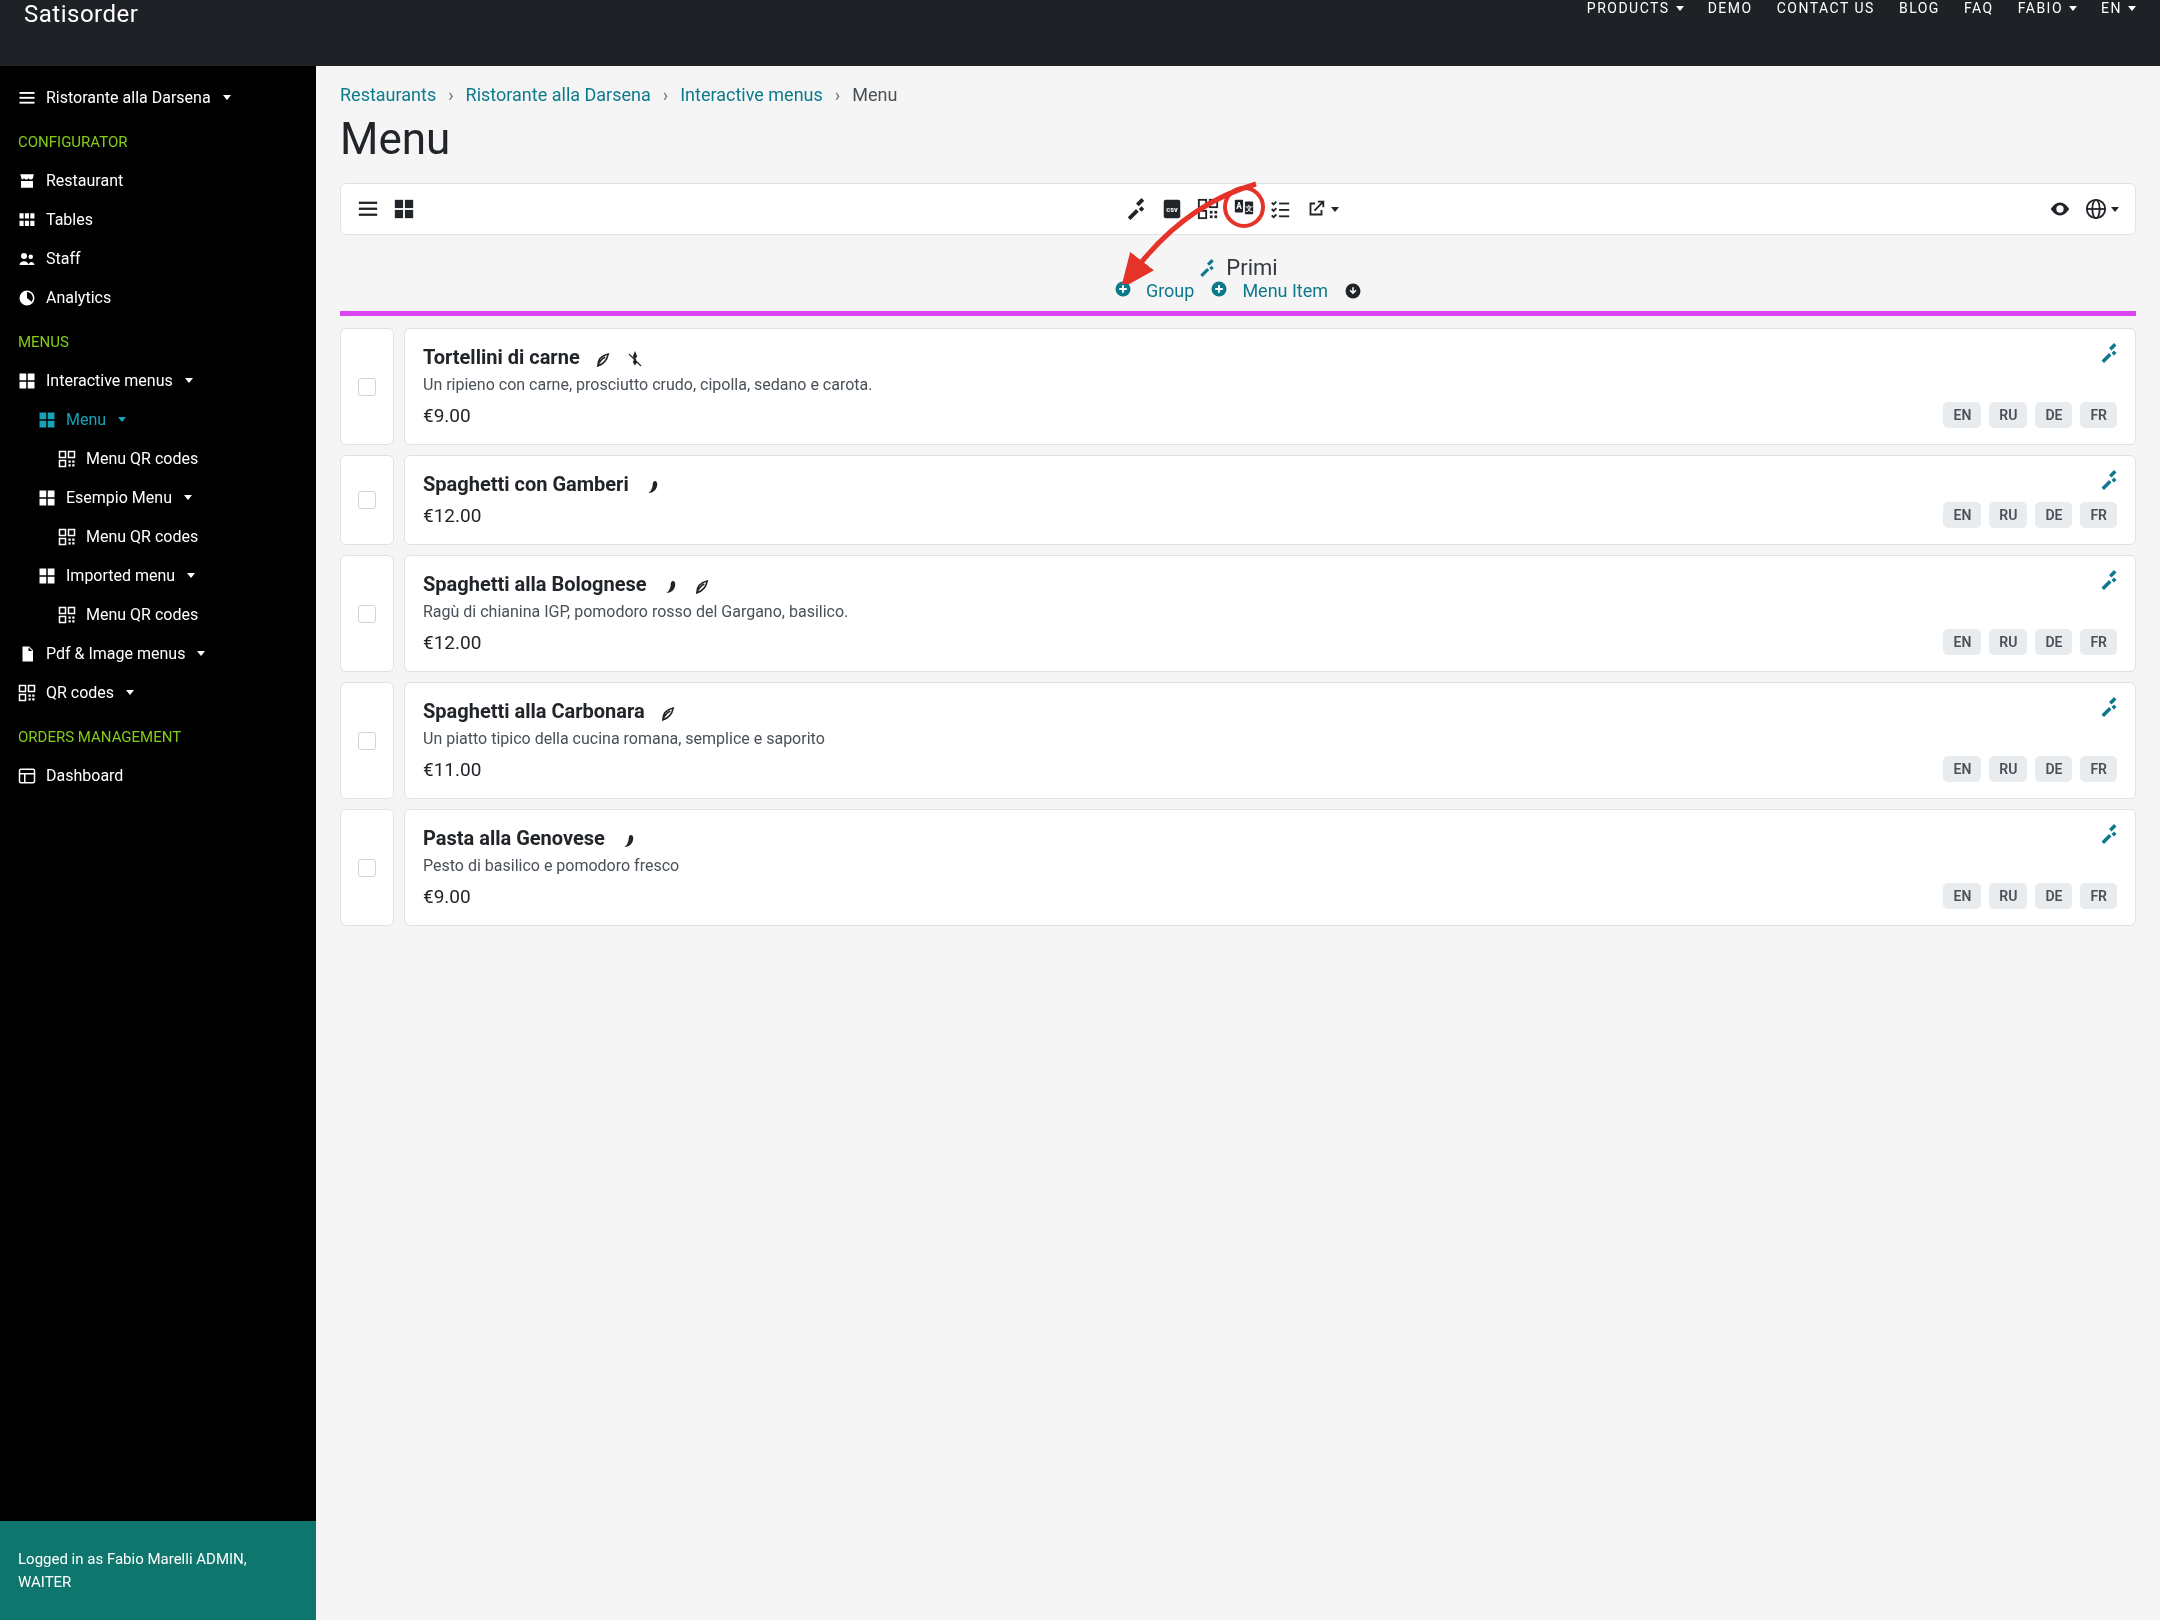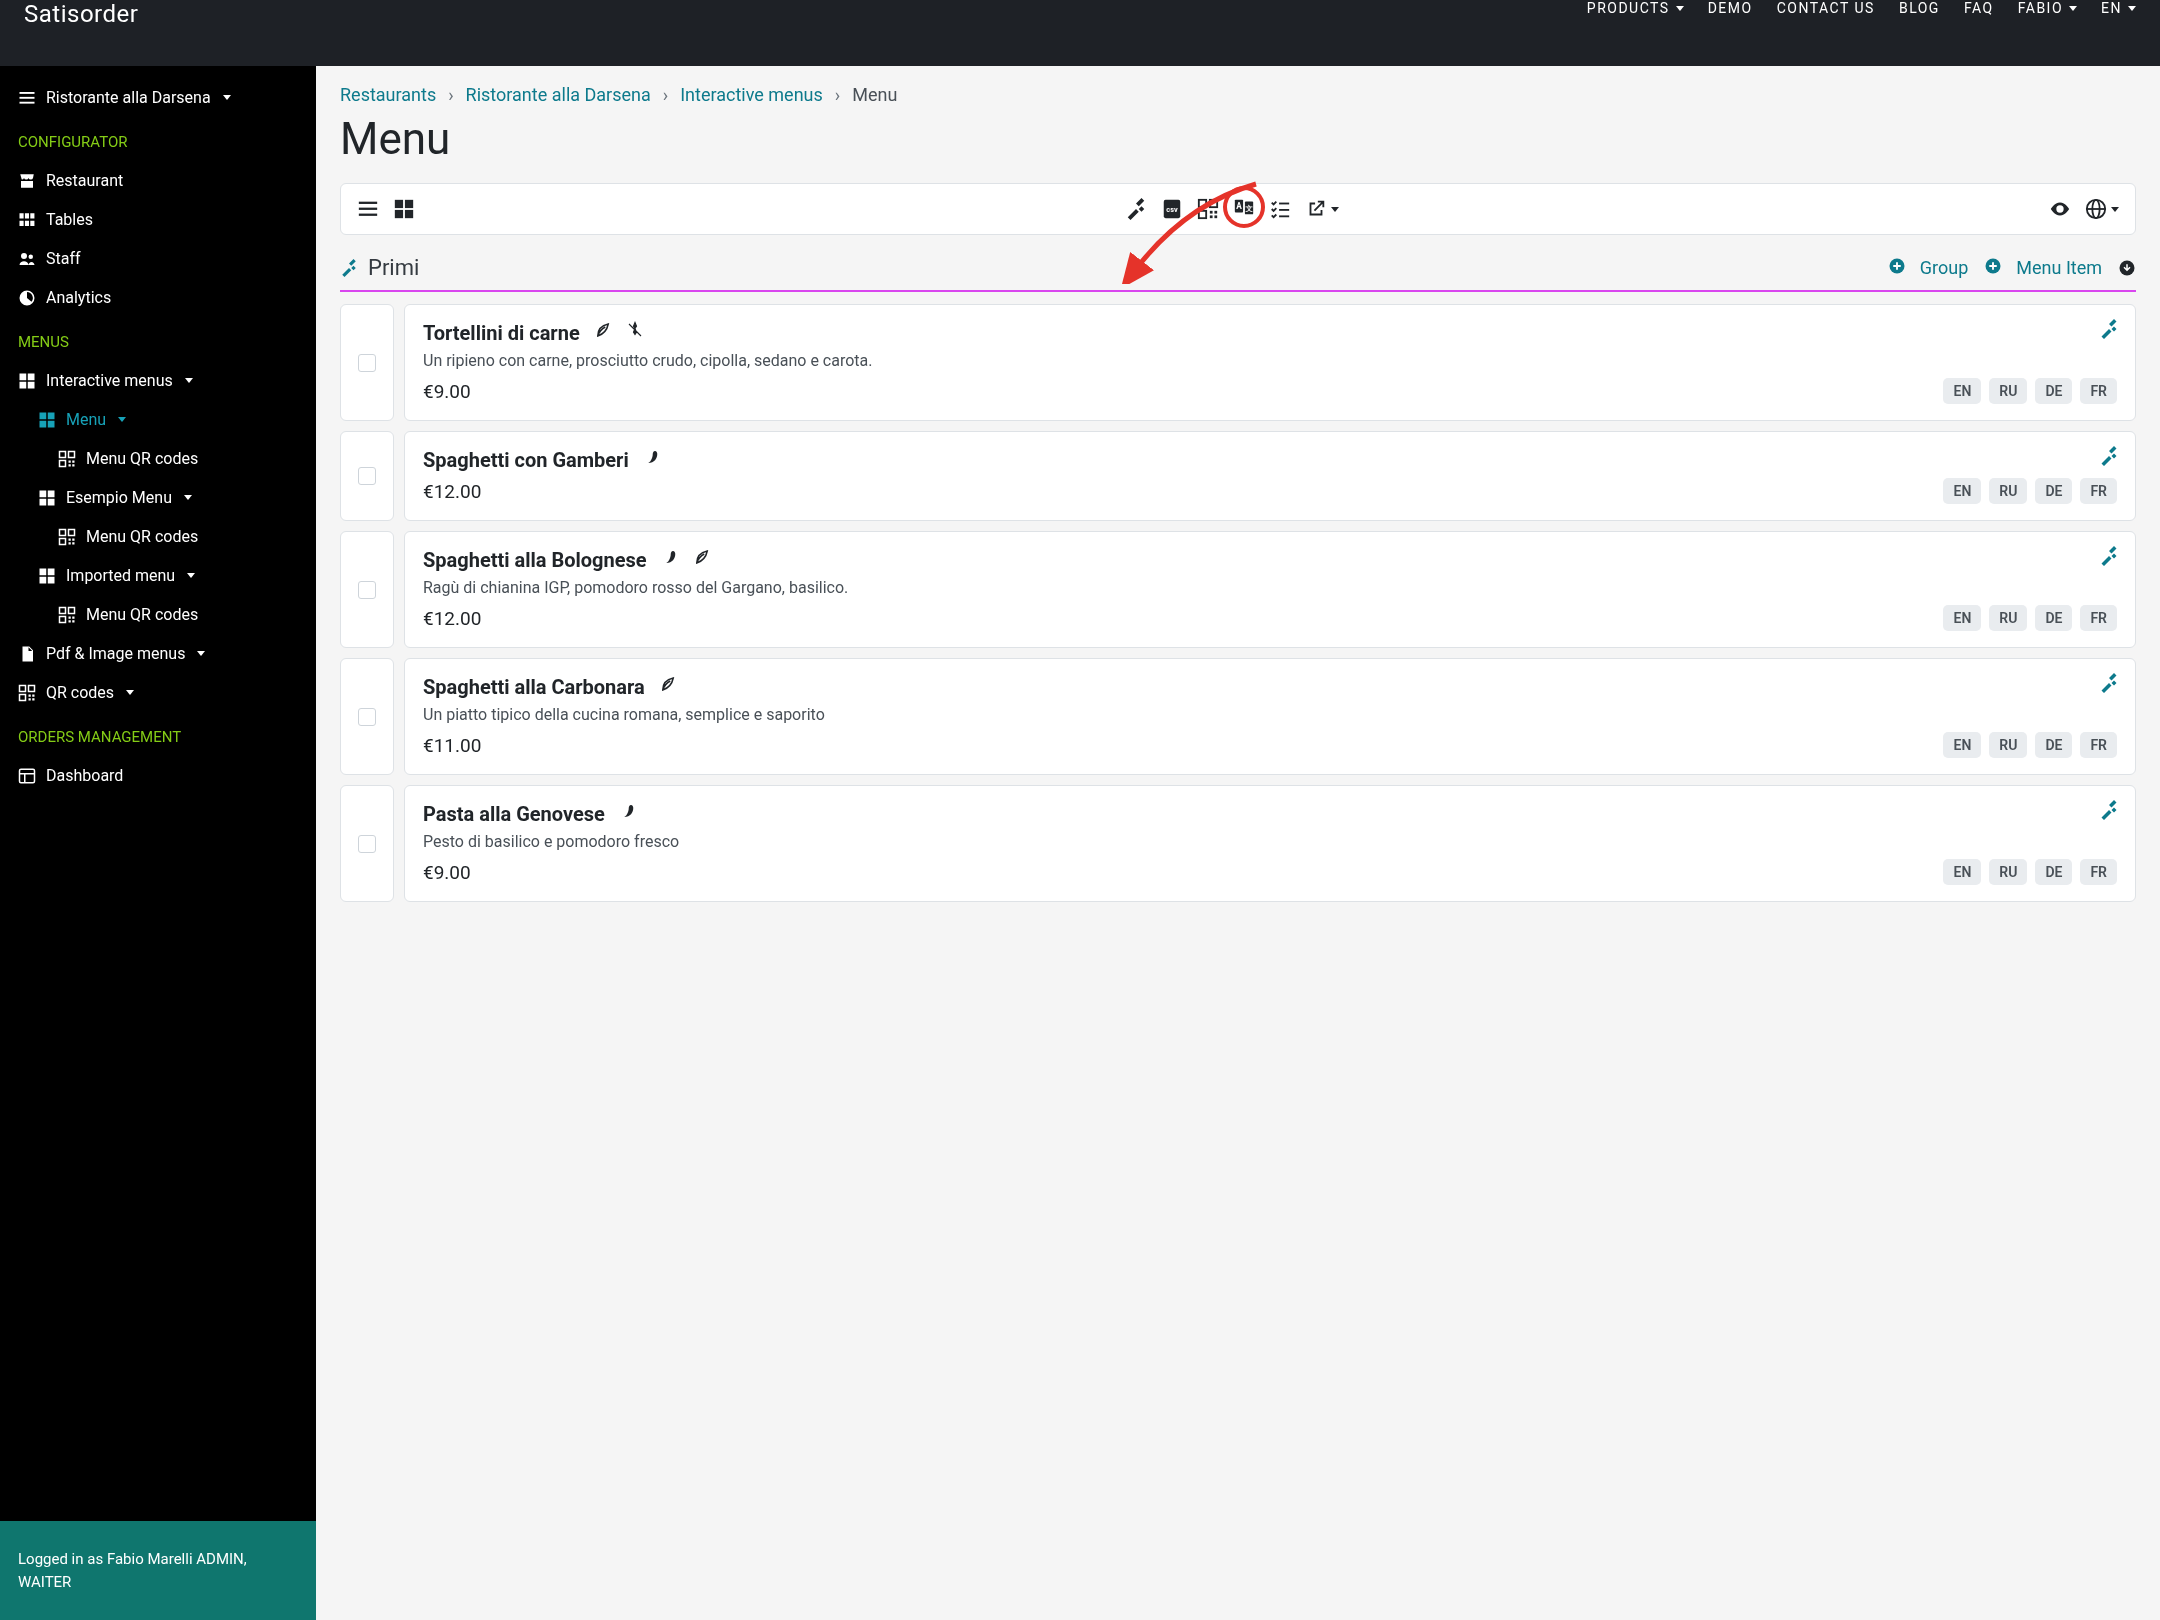--- a/index.html
+++ b/index.html
@@ -39,34 +39,34 @@
 .toolbar-center { display: flex; gap: 14px; margin: 0 auto; align-items: center; }
 .toolbar-right { display: flex; gap: 14px; align-items: center; }
 .tb-icon { width: 22px; height: 22px; fill: #212529; cursor: pointer; }
 .tb-circled { position: relative; }
 .tb-circle { position: absolute; top: -10px; left: -10px; width: 42px; height: 42px; border: 4px solid #e5332a; border-radius: 50%; }
 
 
 .arrow-annotation { position: absolute; top: 108px; left: 800px; pointer-events: none; }
 
 
-.section-row { display: flex; align-items: center; justify-content: space-between; padding: 6px 0 10px; border-bottom: 2px solid #d946ef; margin-bottom: 12px; }
+.section-row { display: flex; align-items: center; justify-content: space-between; padding: 6px 0 10px; border-bottom: 5px solid #d946ef; margin-bottom: 12px; flex-direction: column; }
 .section-left { display: flex; align-items: center; gap: 10px; }
 .section-title { font-size: 22px; color: #343a40; }
 .section-actions { display: flex; align-items: center; gap: 16px; }
 .action-link { color: #0d7a8c; font-size: 18px; display: flex; gap: 14px; cursor: pointer; }
 .action-icon { width: 18px; height: 18px; fill: #0d7a8c; }
 
 
 .menu-list { display: flex; flex-direction: column; gap: 10px; }
 .menu-row { display: flex; gap: 10px; }
 .handle { width: 54px; background: #fff; border: 1px solid #dee2e6; border-radius: 6px; display: flex; align-items: center; justify-content: center; }
 .checkbox { width: 18px; height: 18px; border: 1.5px solid #ced4da; border-radius: 3px; background: #fff; }
 .card { flex: 1; background: #fff; border: 1px solid #dee2e6; border-radius: 6px; padding: 16px 18px; position: relative; }
-.card-title-row { display: flex; align-items: flex-start; gap: 14px; margin-bottom: 6px; }
+.card-title-row { display: flex; align-items: flex-end; gap: 14px; margin-bottom: 6px; }
 .card-title { font-size: 20px; font-weight: 700; color: #212529; }
 .tag-icon { width: 18px; height: 18px; fill: #212529; }
 .card-desc { font-size: 16px; color: #495057; margin-bottom: 8px; }
 .card-bottom { display: flex; align-items: center; justify-content: space-between; gap: 24px; }
 .card-price { font-size: 19px; color: #212529; }
 .lang-badges { display: flex; gap: 8px; }
 .lang-badge { background: #e9ecef; color: #495057; font-size: 14px; font-weight: 600; padding: 5px 10px; border-radius: 5px; }
 .card-tools { position: absolute; top: 14px; right: 16px; width: 20px; height: 20px; fill: #0d7a8c; cursor: pointer; }
 </style>
 </head>

